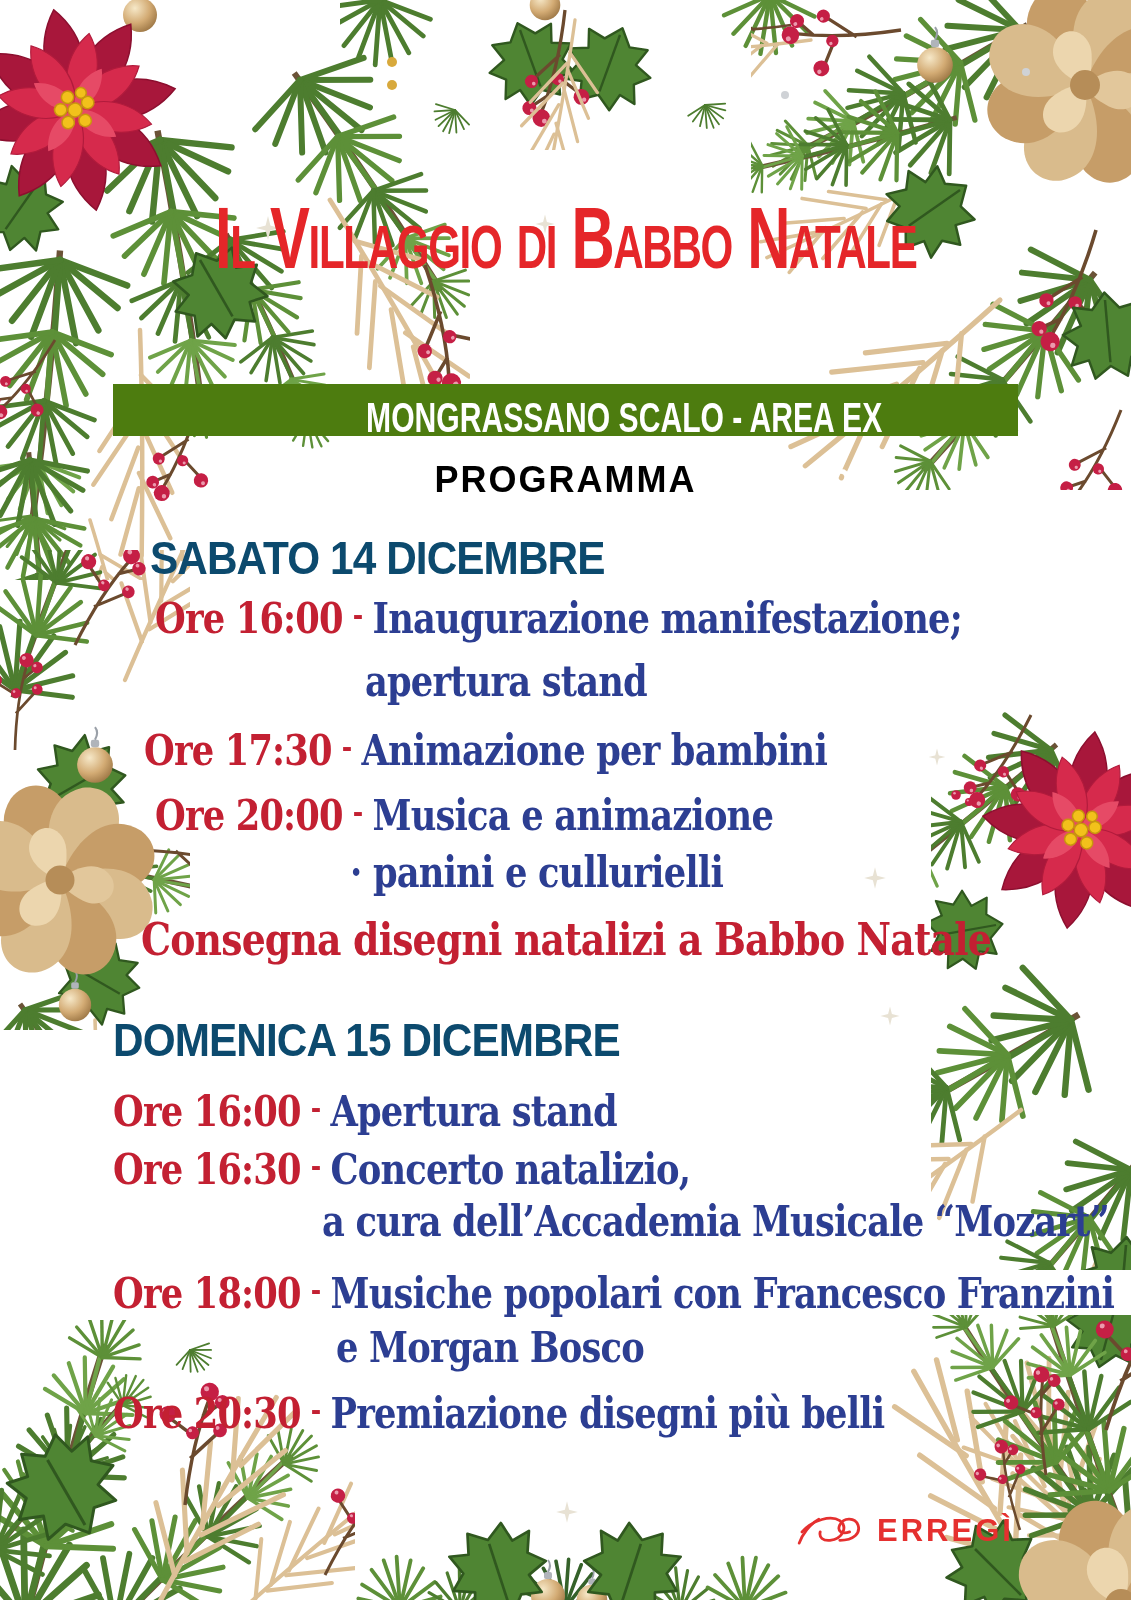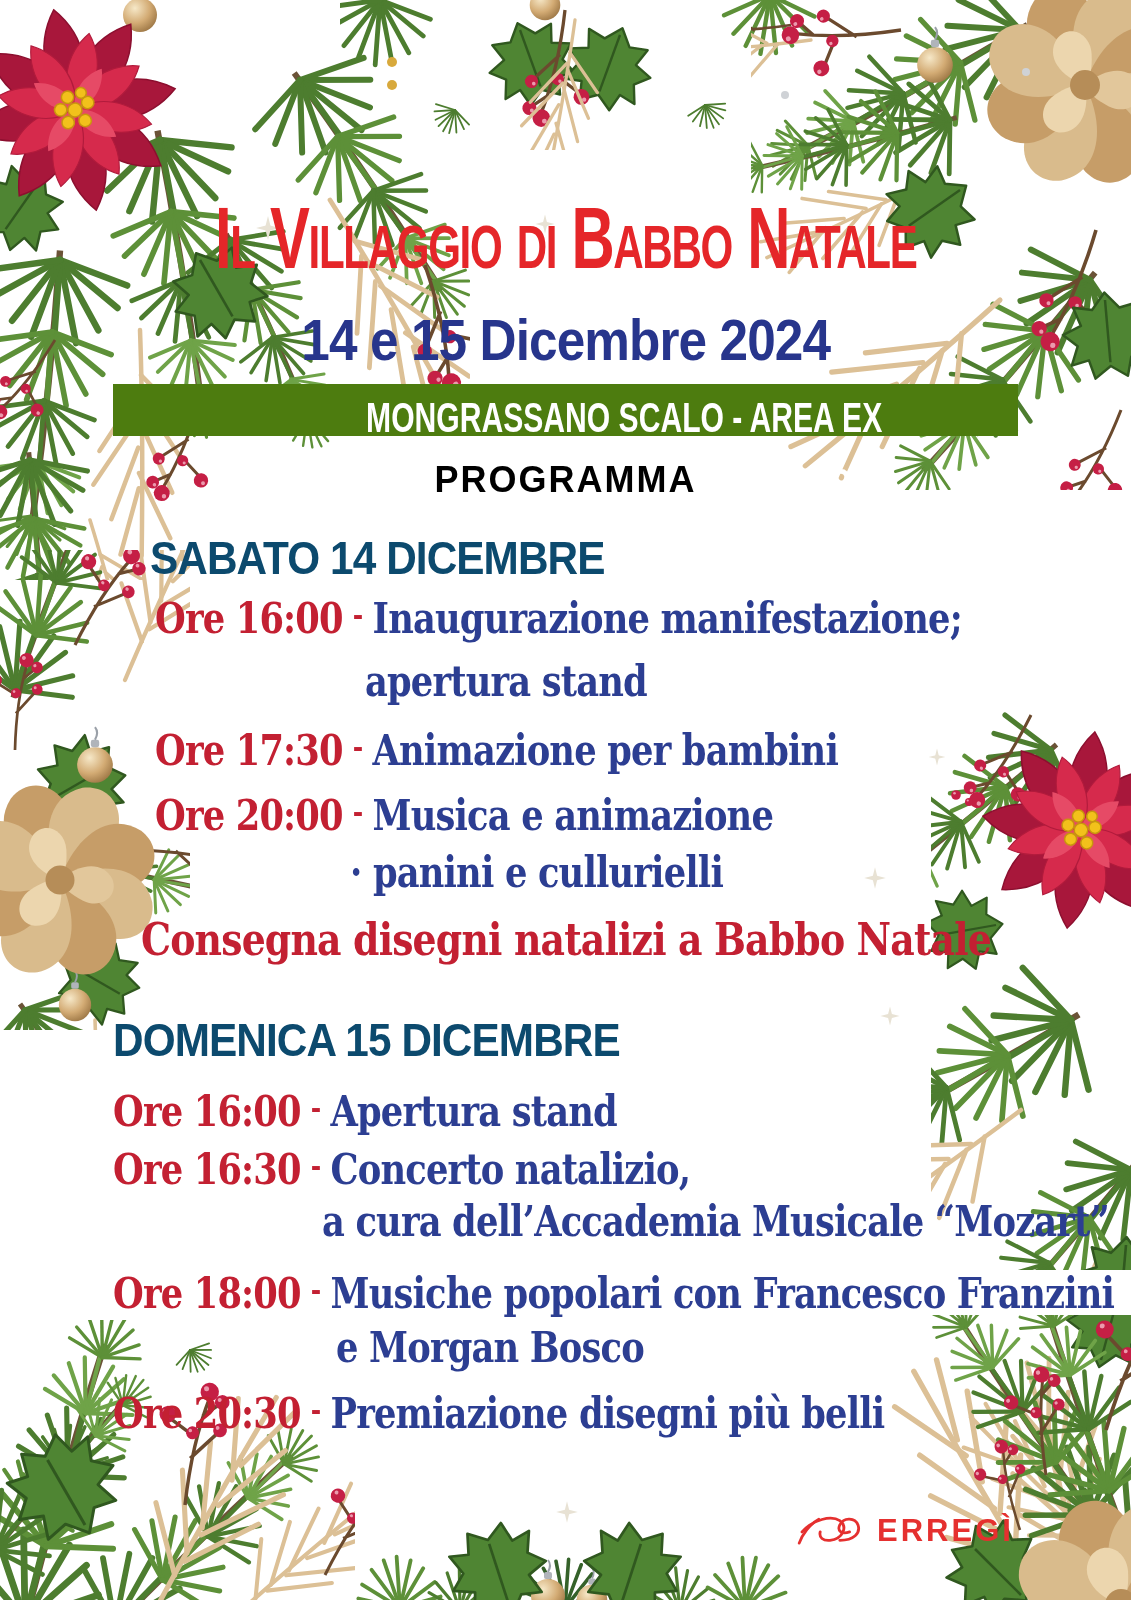--- a/index.html
+++ b/index.html
@@ -285,41 +285,38 @@
     <use href="#spark" transform="translate(567 1512) scale(.9)"></use>
     <circle cx="392" cy="62" r="5" fill="#d8a93c"></circle>
     <circle cx="1026" cy="72" r="4" fill="#cfd2d6"></circle>
   </svg>
 
 
   <div class="l center title">
     <span class="sqc">Il Villaggio di Babbo Natale</span>
   </div>
 
-  <div class="l center date">
-    <span class="sqc">14 e 15 Dicembre 2024</span>
-  </div>
 
   <div class="banner">
     <span>MONGRASSANO SCALO - AREA EX CONSORZIO AGRARIO</span>
   </div>
 
   <div class="l center programma">PROGRAMMA</div>
 
   <div class="l day" style="left:150px;top:532px">
     <span class="sq">SABATO 14 DICEMBRE</span>
   </div>
 
   <div class="l serif" style="left:155px;top:587px">
     <span class="sq"><span class="time">Ore 16:00</span><span class="dash">-</span><span class="etext">Inaugurazione manifestazione;</span></span>
   </div>
   <div class="l serif" style="left:365px;top:654px">
     <span class="sq etext">apertura stand</span>
   </div>
-  <div class="l serif" style="left:155px;top:719px">
+  <div class="l serif" style="left:144px;top:719px">
     <span class="sq"><span class="time">Ore 17:30</span><span class="dash">-</span><span class="etext">Animazione per bambini</span></span>
   </div>
   <div class="l serif" style="left:155px;top:784px">
     <span class="sq"><span class="time">Ore 20:00</span><span class="dash">-</span><span class="etext">Musica e animazione</span></span>
   </div>
   <div class="l serif" style="left:350px;top:845px">
     <span class="sq etext">· panini e cullurielli</span>
   </div>
 
   <div class="l center note">

